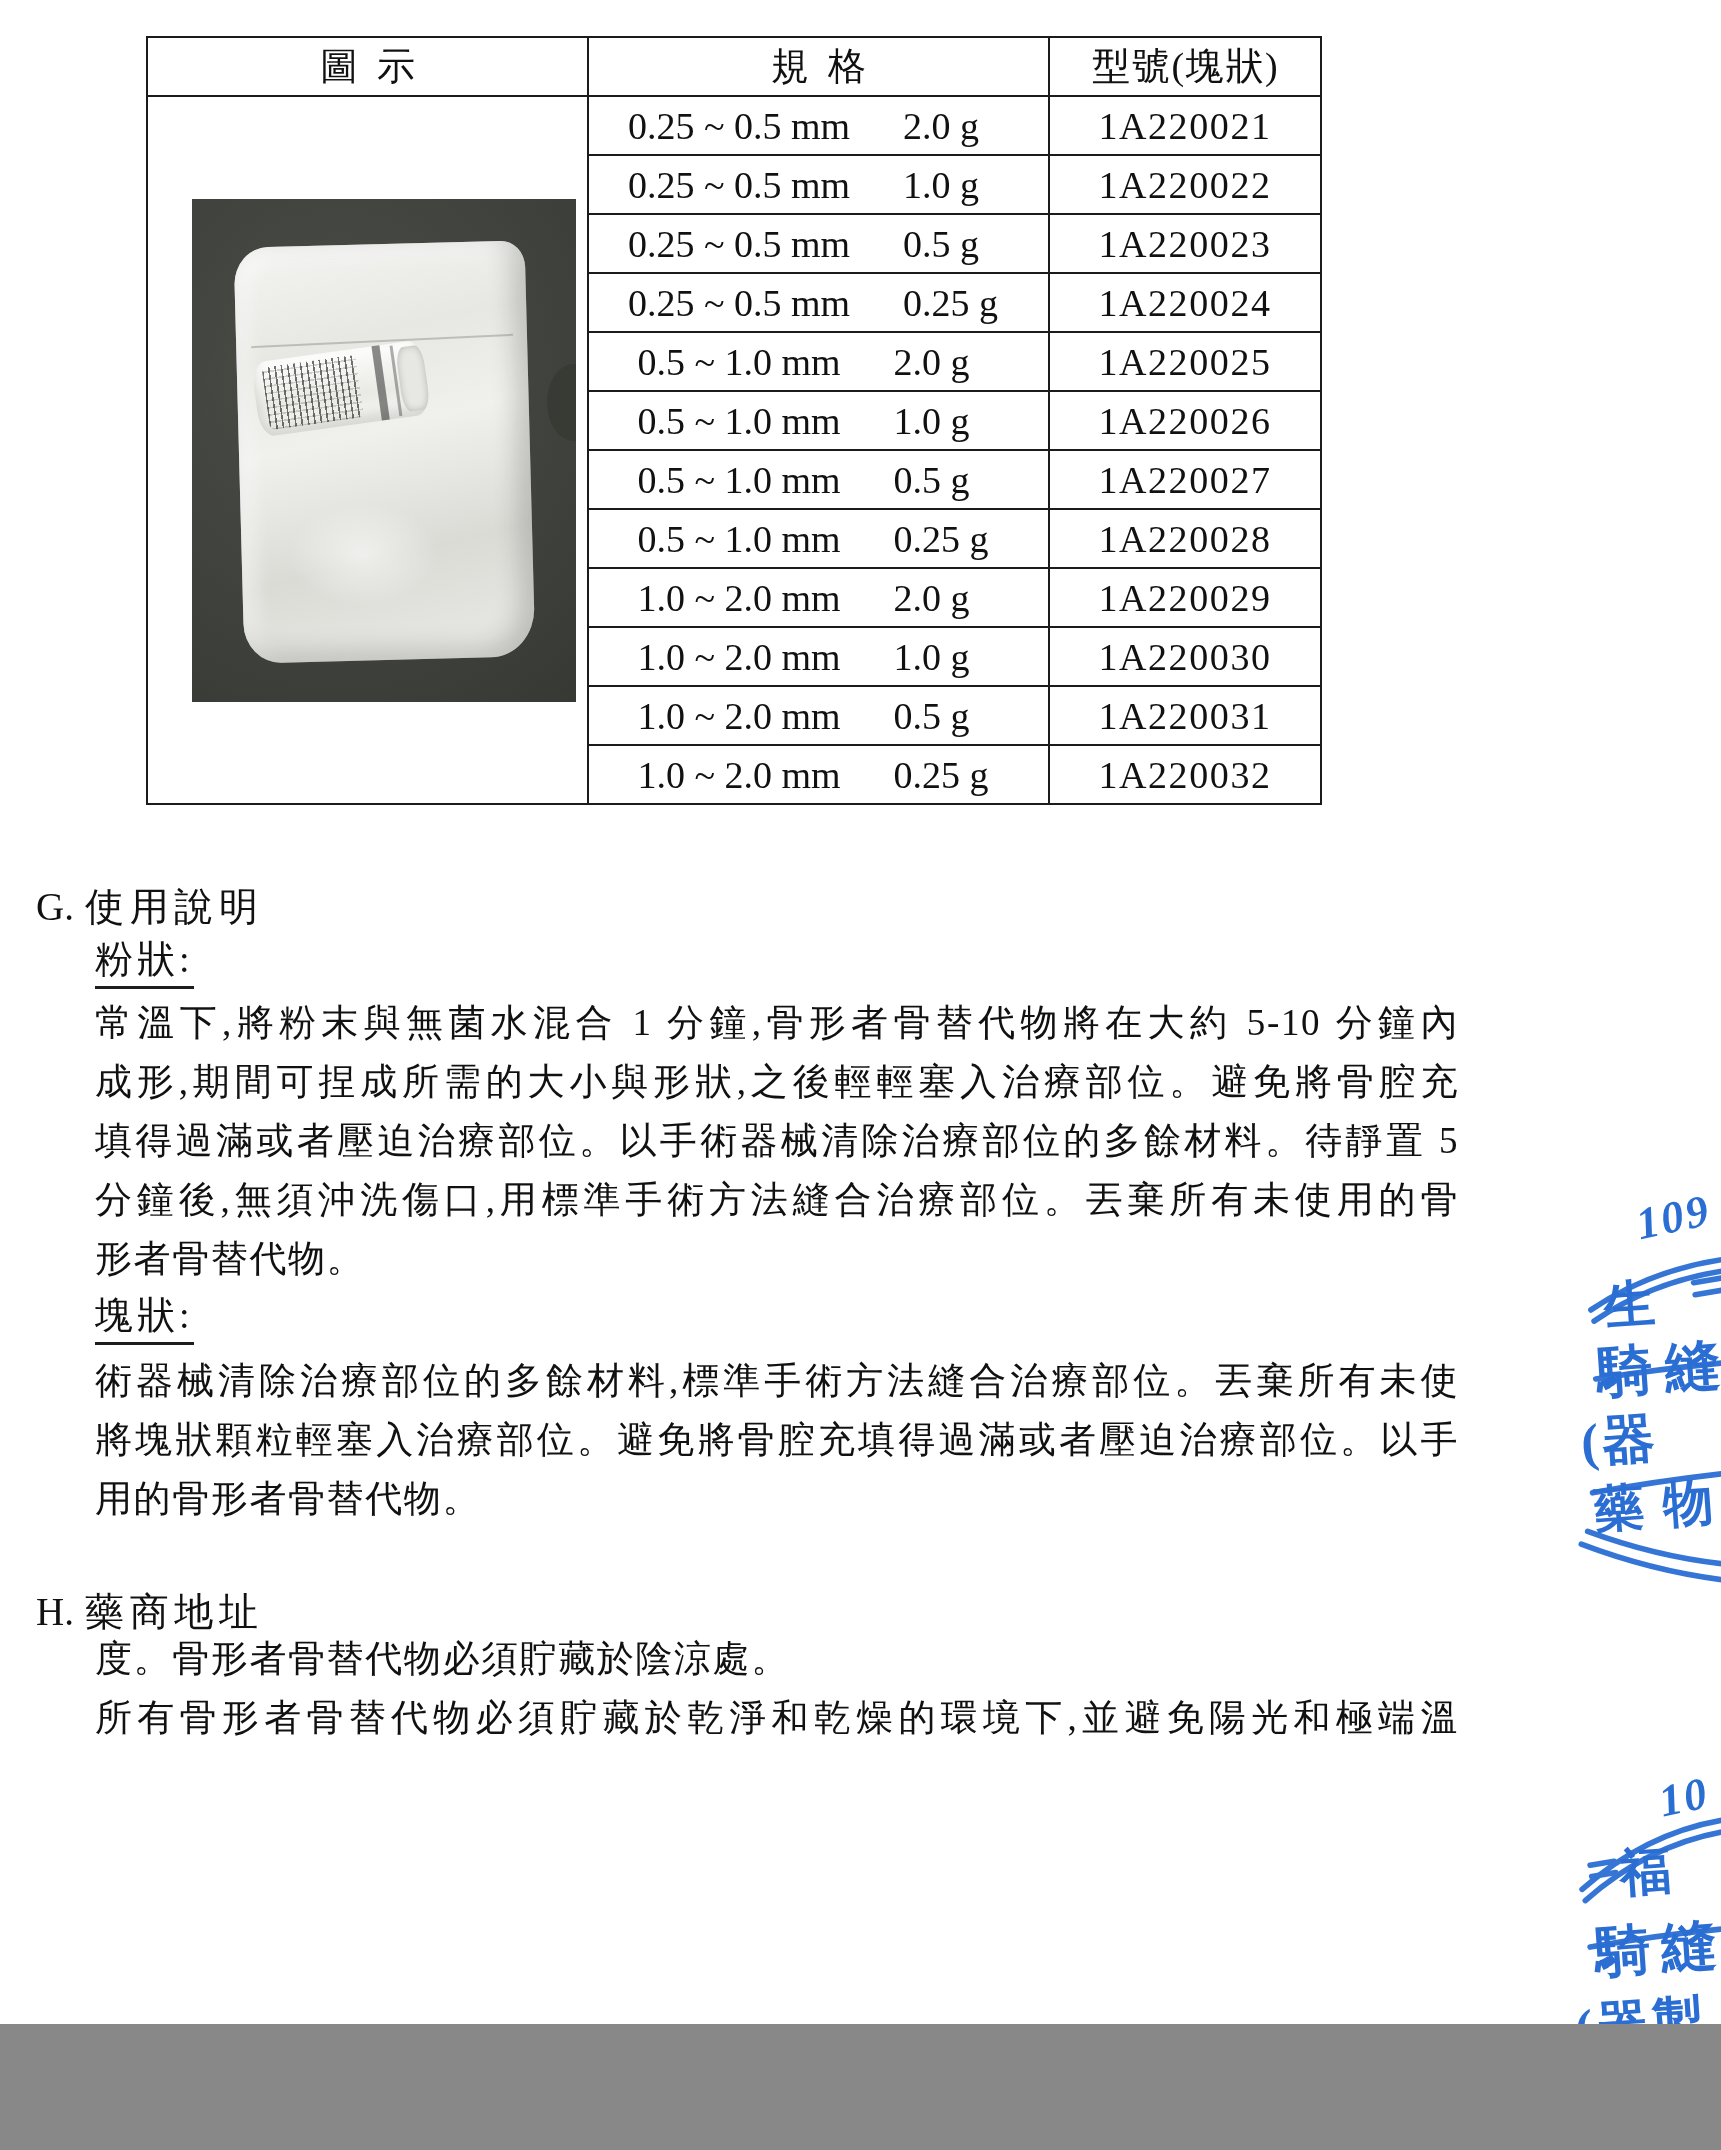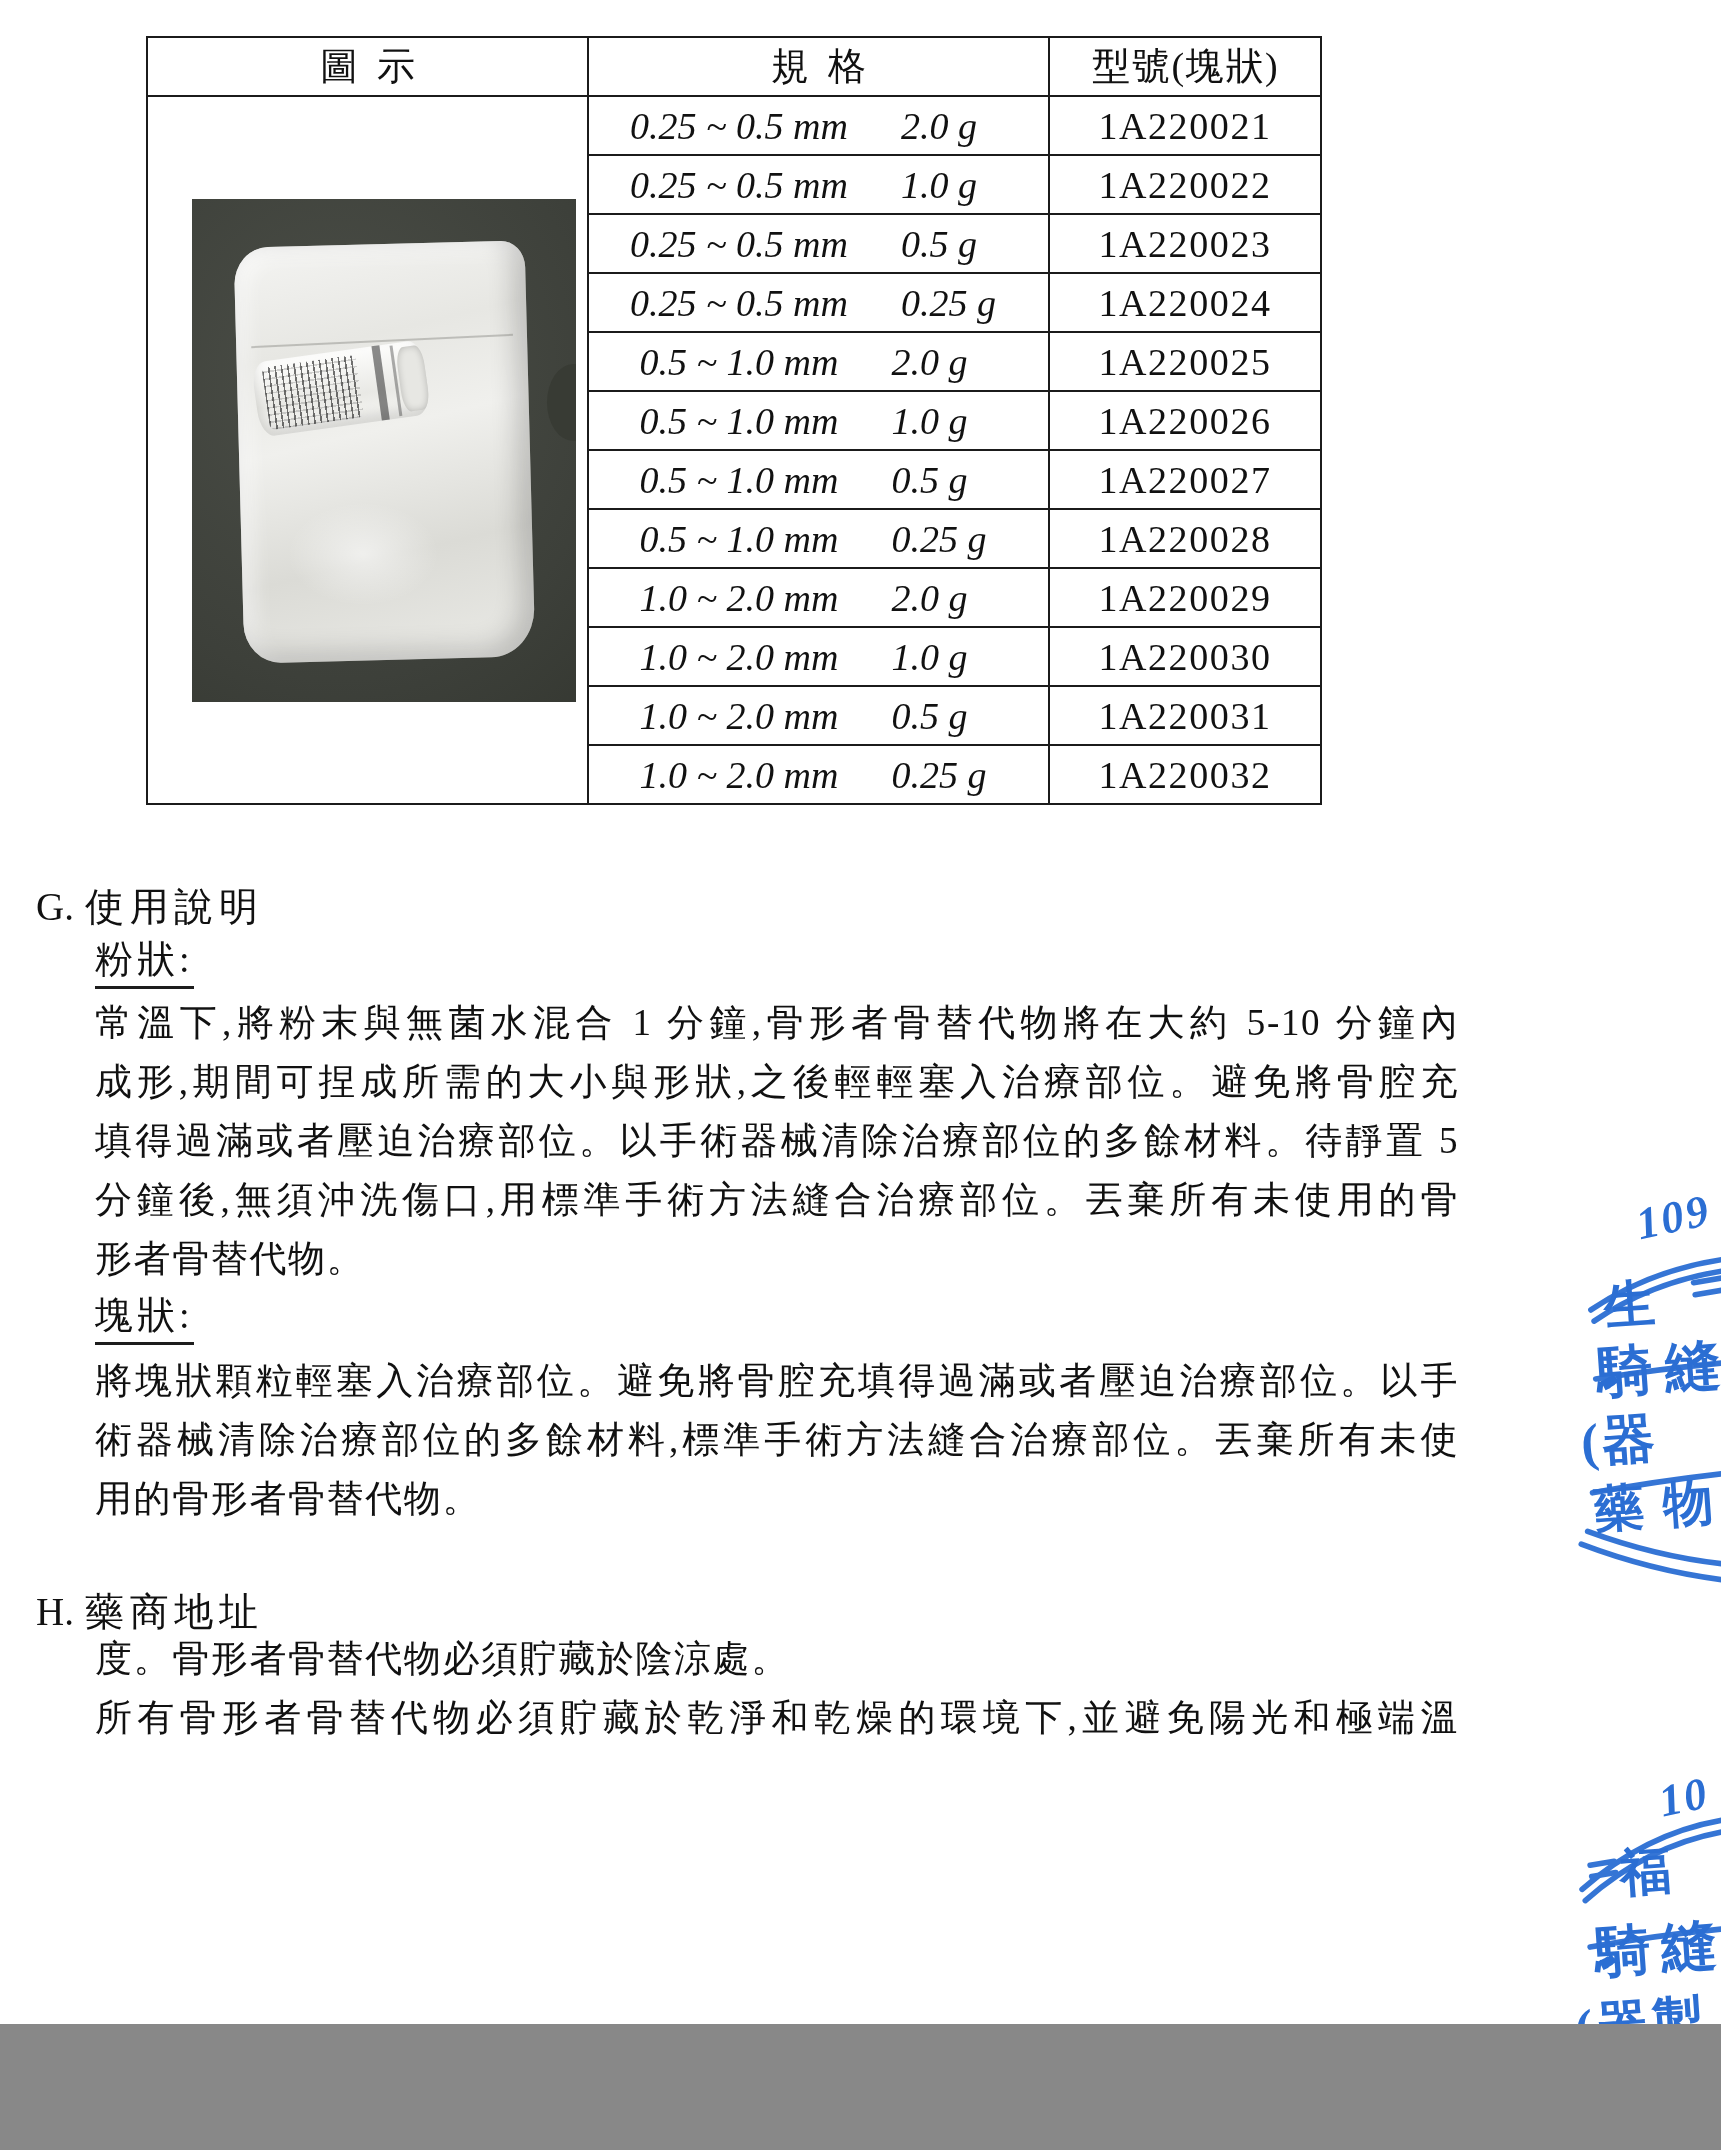--- a/index.html
+++ b/index.html
@@ -11,21 +11,21 @@
   
   table.spec-table{
     position:absolute;left:146px;top:36px;width:1175px;
     border-collapse:collapse;table-layout:fixed;background:#fff;
   }
   .spec-table th,.spec-table td{border:2.4px solid #1b1b1b;padding:0;}
   .spec-table th{height:57px;font-size:38px;font-weight:normal;vertical-align:middle;}
   th.h-illus,th.h-spec{letter-spacing:19px;text-indent:19px;}
   th.h-model{letter-spacing:1.6px;text-indent:1.6px;}
   .spec-table td{height:57px;vertical-align:middle;}
-  .spec-wrap{display:flex;justify-content:center;align-items:center;gap:53px;font-size:38px;font-style:italic;}
+  .spec-wrap{display:flex;justify-content:center;align-items:center;gap:53px;font-size:38px;}
   .spec-qty{min-width:106px;text-align:left;}
   td.model-cell{text-align:center;font-size:38px;letter-spacing:1.6px;}
 
   
   td.photo-cell{vertical-align:middle;}
   .photo{
     position:relative;width:384px;height:503px;margin-left:44px;
     background:radial-gradient(130% 110% at 38% 35%, #4b4e47 0%, #3d403a 55%, #2f322b 100%);
     overflow:hidden;
   }
@@ -259,22 +259,22 @@
       <div class="tline">填得過滿或者壓迫治療部位。以手術器械清除治療部位的多餘材料。待靜置 5</div>
       <div class="tline">分鐘後,無須沖洗傷口,用標準手術方法縫合治療部位。丟棄所有未使用的骨</div>
       <div class="tline last">形者骨替代物。</div>
     </div>
 
   <div class="sub-heading" id="block-heading">
     <span class="ul">塊狀:</span>
   </div>
 
   <div class="para" id="block-para">
+      <div class="tline">術器械清除治療部位的多餘材料,標準手術方法縫合治療部位。丟棄所有未使</div>
       <div class="tline">將塊狀顆粒輕塞入治療部位。避免將骨腔充填得過滿或者壓迫治療部位。以手</div>
-      <div class="tline">術器械清除治療部位的多餘材料,標準手術方法縫合治療部位。丟棄所有未使</div>
       <div class="tline last">用的骨形者骨替代物。</div>
     </div>
 
   <div class="heading" id="h-heading">
     <span class="hlabel">H.</span><span class="htitle">藥商地址</span>
   </div>
 
   <div class="para" id="h-para">
       <div class="tline last">度。骨形者骨替代物必須貯藏於陰涼處。</div>
       <div class="tline">所有骨形者骨替代物必須貯藏於乾淨和乾燥的環境下,並避免陽光和極端溫</div>

